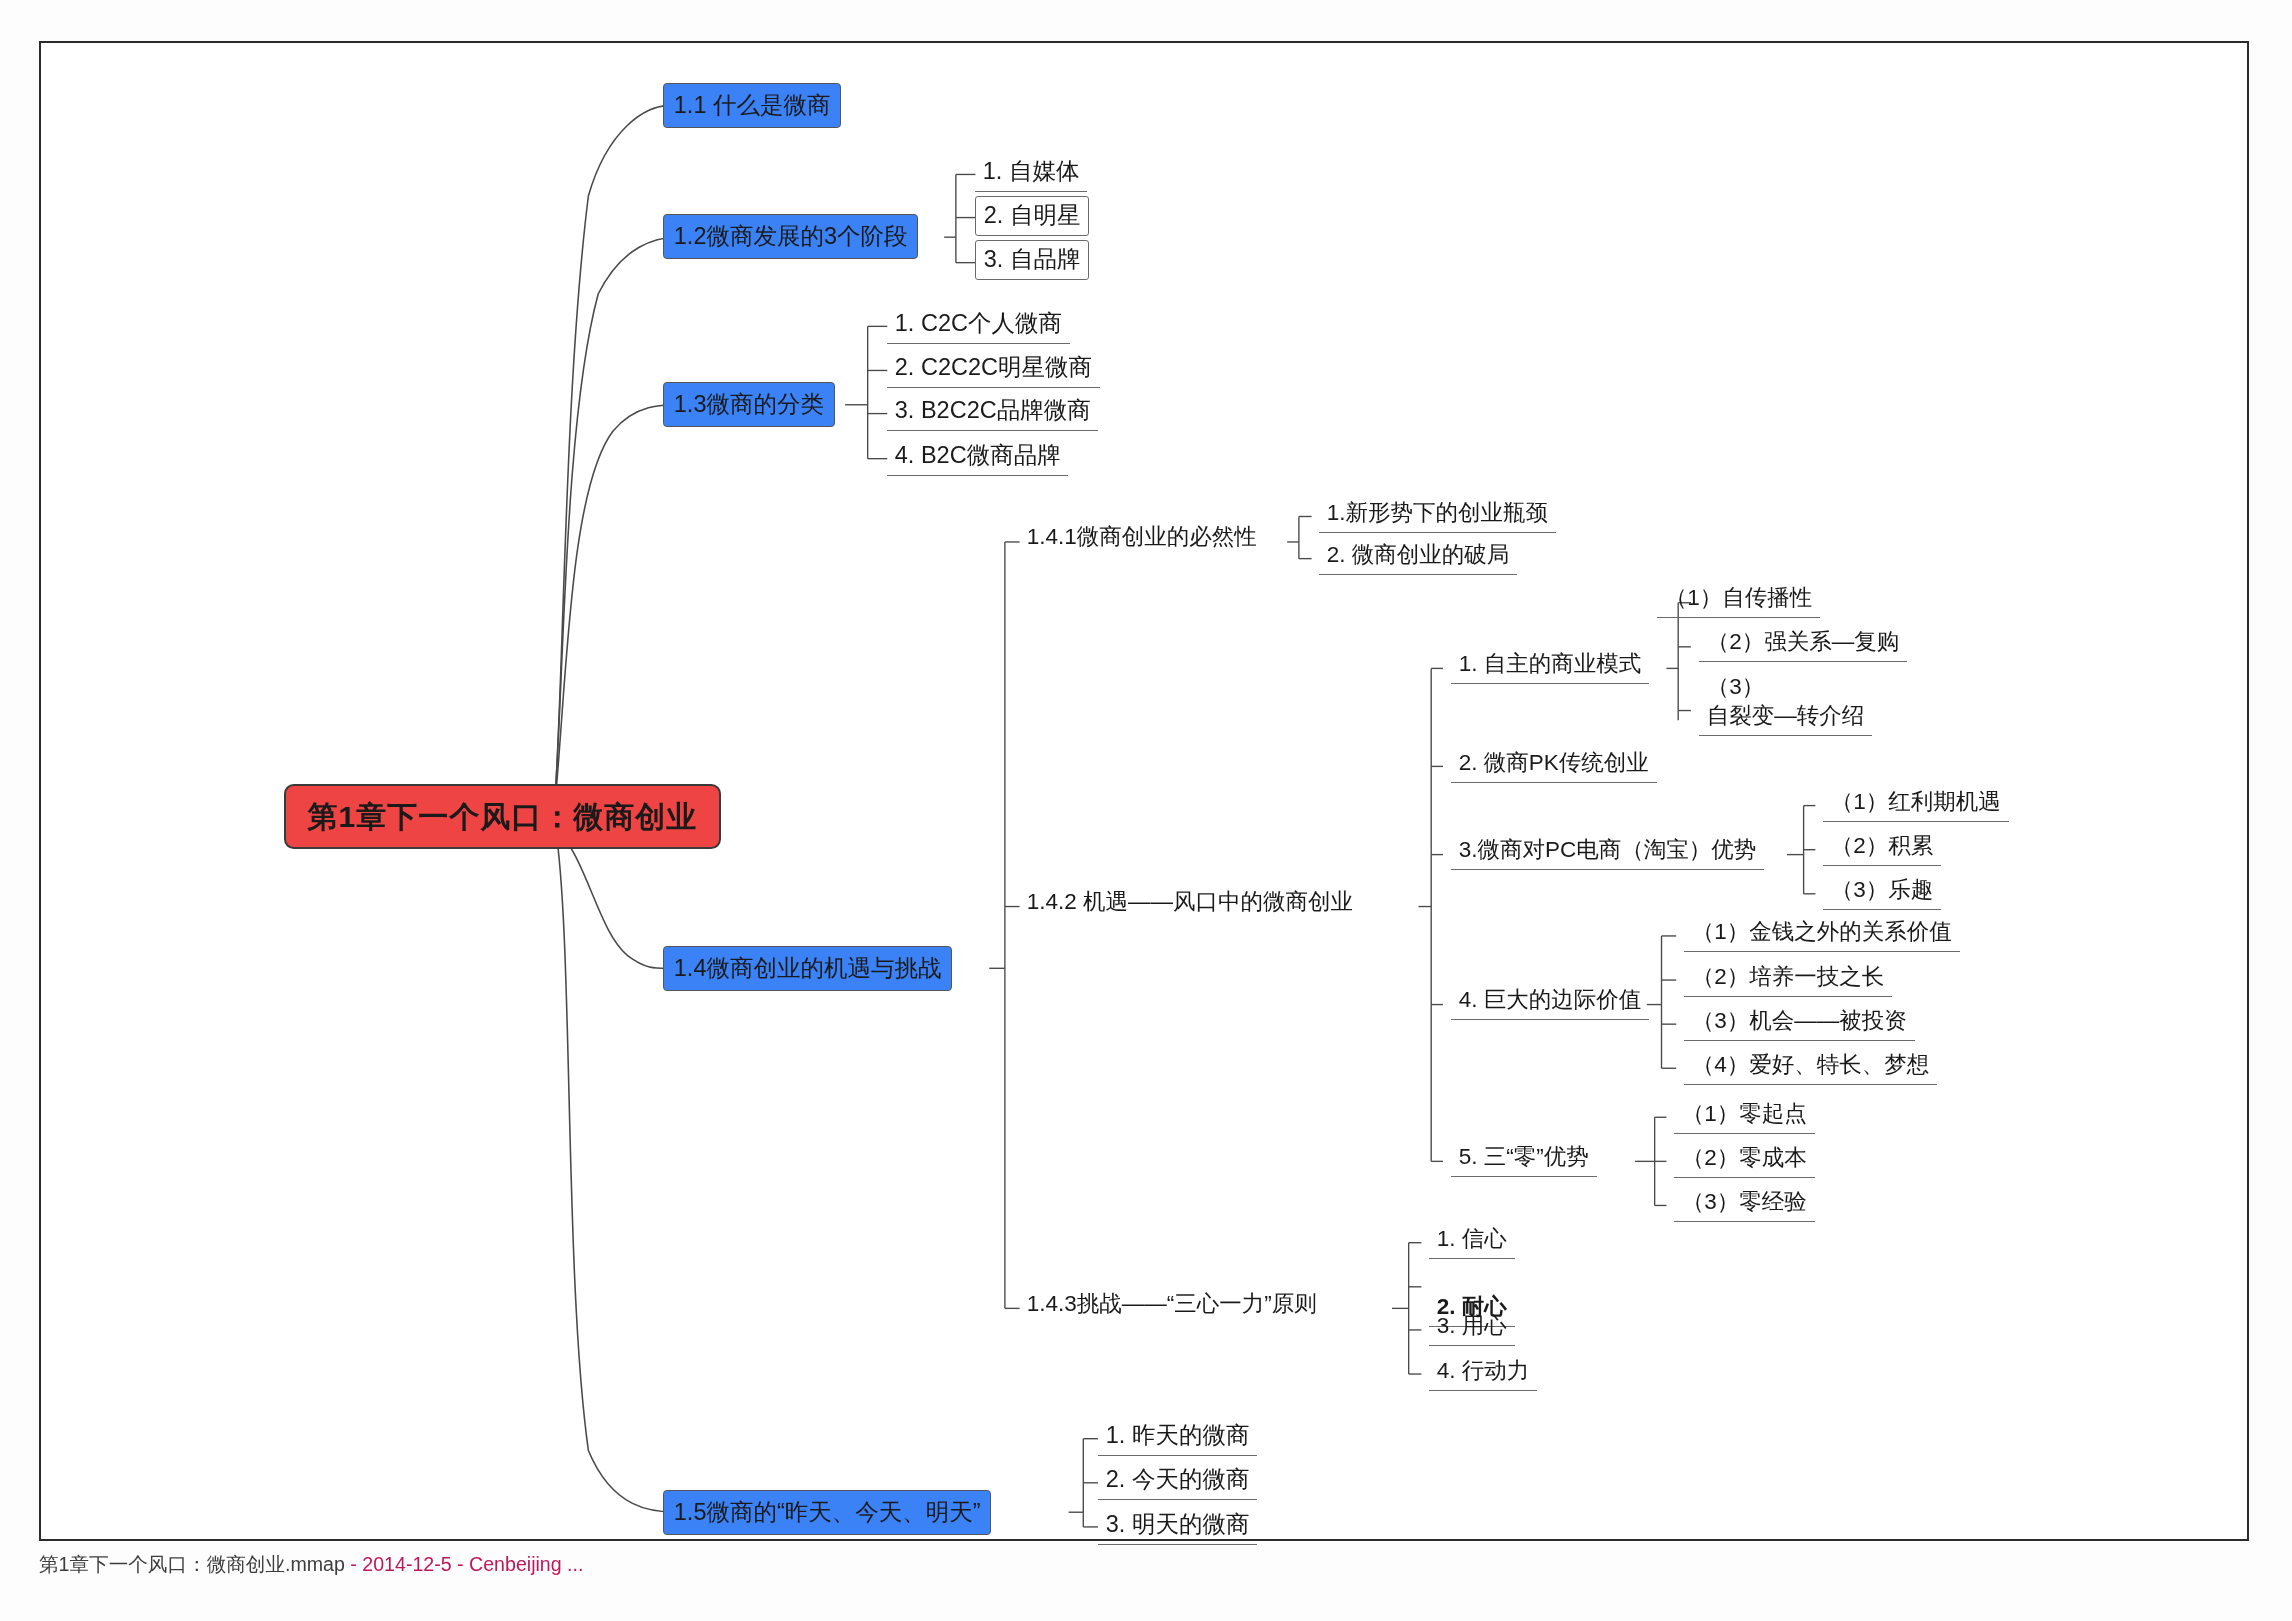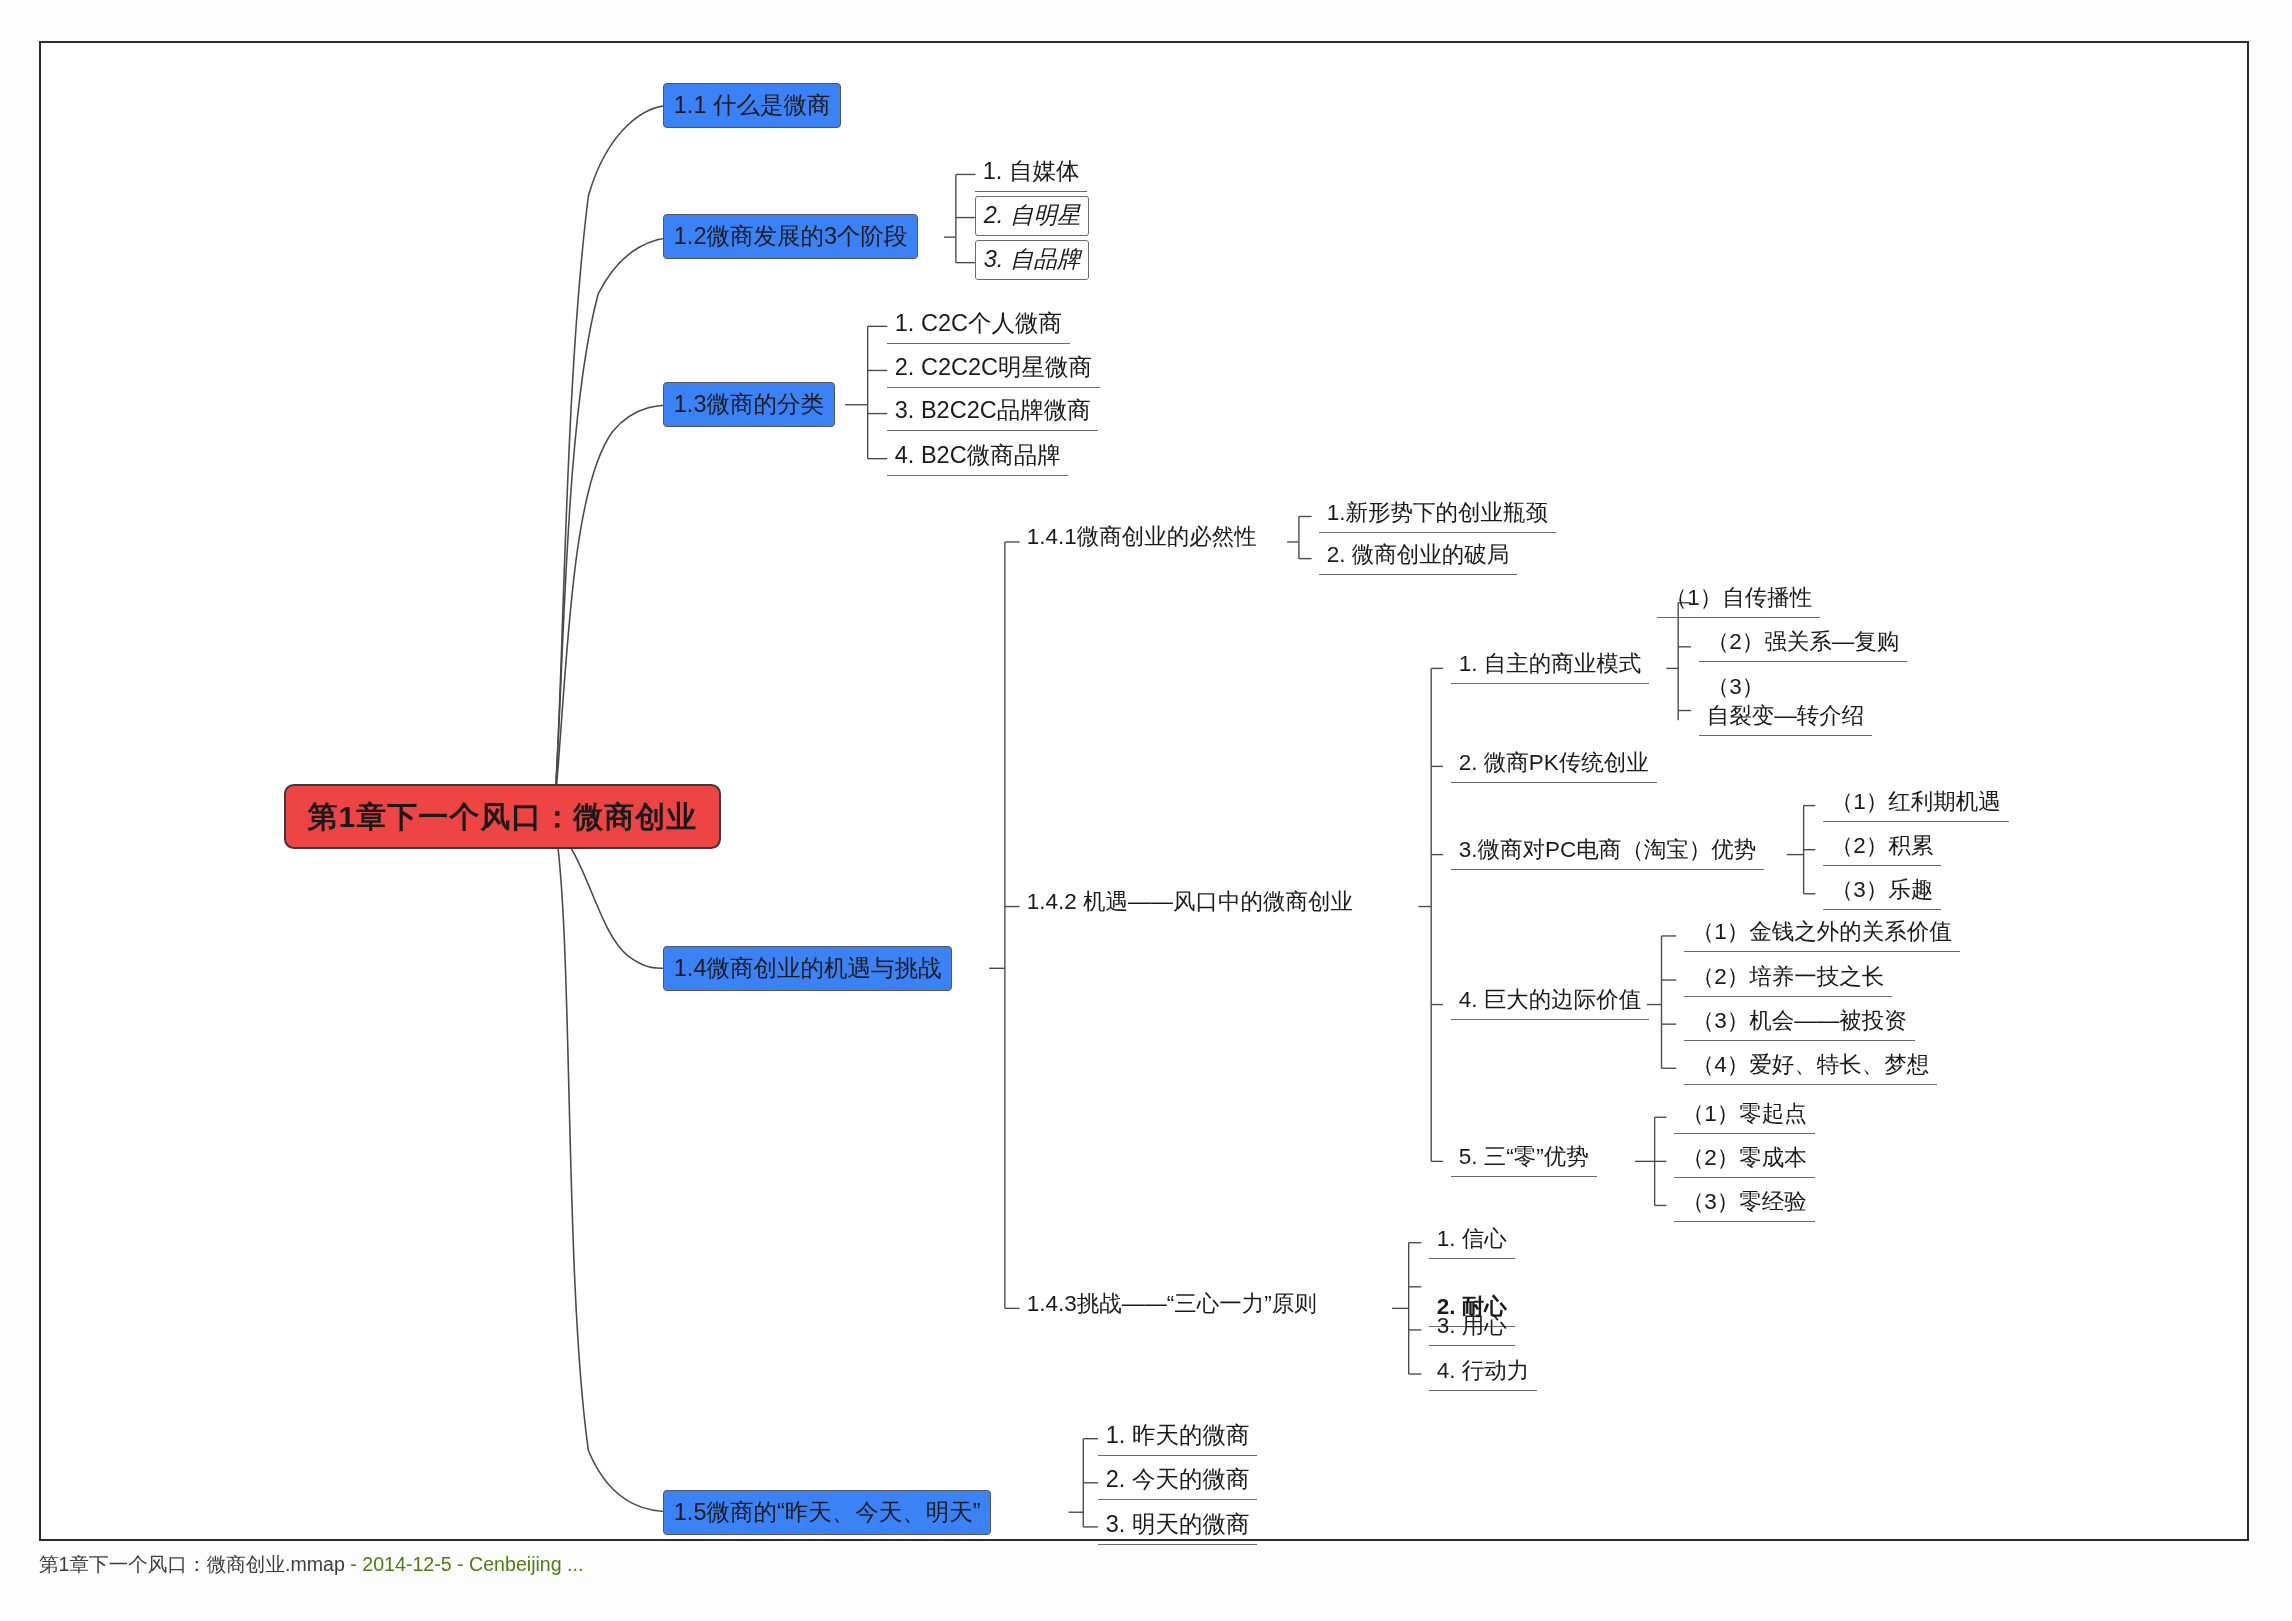--- a/index.html
+++ b/index.html
@@ -63,21 +63,20 @@
   
   .lvl2 {
     border-bottom: 1px solid #6a6a6a;
     background: transparent;
     font-size: 23.5px;
     padding: 3.9px 7.8px 4.9px 7.8px;
   }
   .lvl2.boxed {
     border: 1px solid #6a6a6a;
     border-radius: 2.9px;
-    font-style: italic;
   }
   .lvl3 {
     border-bottom: 1px solid #6a6a6a;
     background: transparent;
     font-size: 22.5px;
     padding: 3.9px 7.8px 4.9px 7.8px;
     margin-left: 8px;
   }
   .plain {
     border: none;
@@ -91,21 +90,21 @@
   #statusbar {
     position: absolute;
     left: 39px;
     top: 1551px;
     width: 2210px;
     font-size: 19.6px;
     color: #3d3d3d;
     white-space: nowrap;
   }
   #statusbar .faded {
-    color: #4d7c0f;
+    color: #be185d;
   }
 </style>
 </head>
 <body>
 
 <div id="canvas">
 
   <div id="frame"></div>
 
   <svg id="svg-layer" xmlns="http://www.w3.org/2000/svg" viewBox="0 0 2339 1654" width="2293" height="1621">

